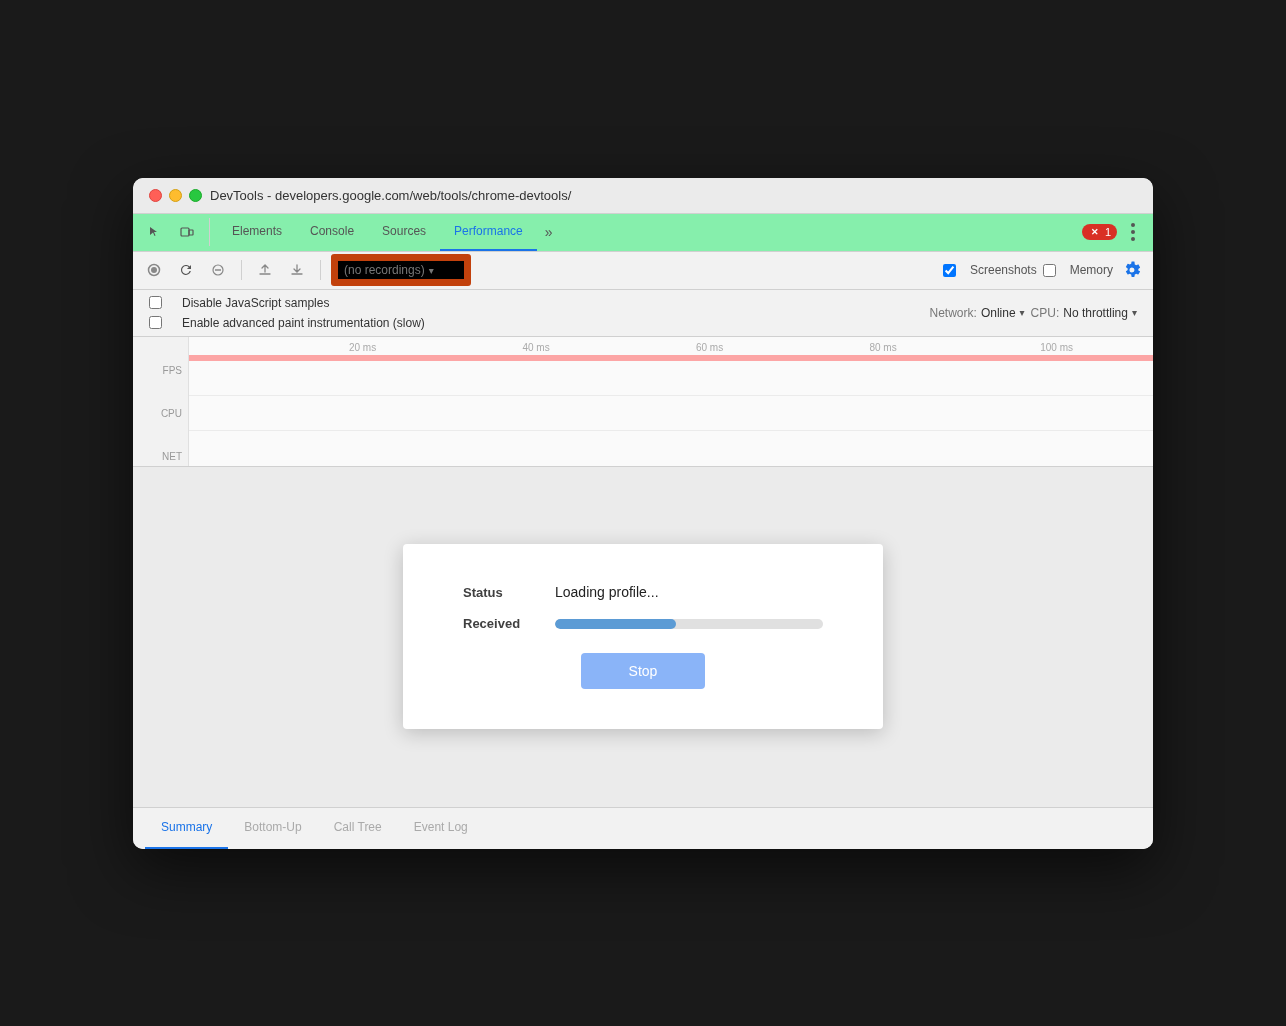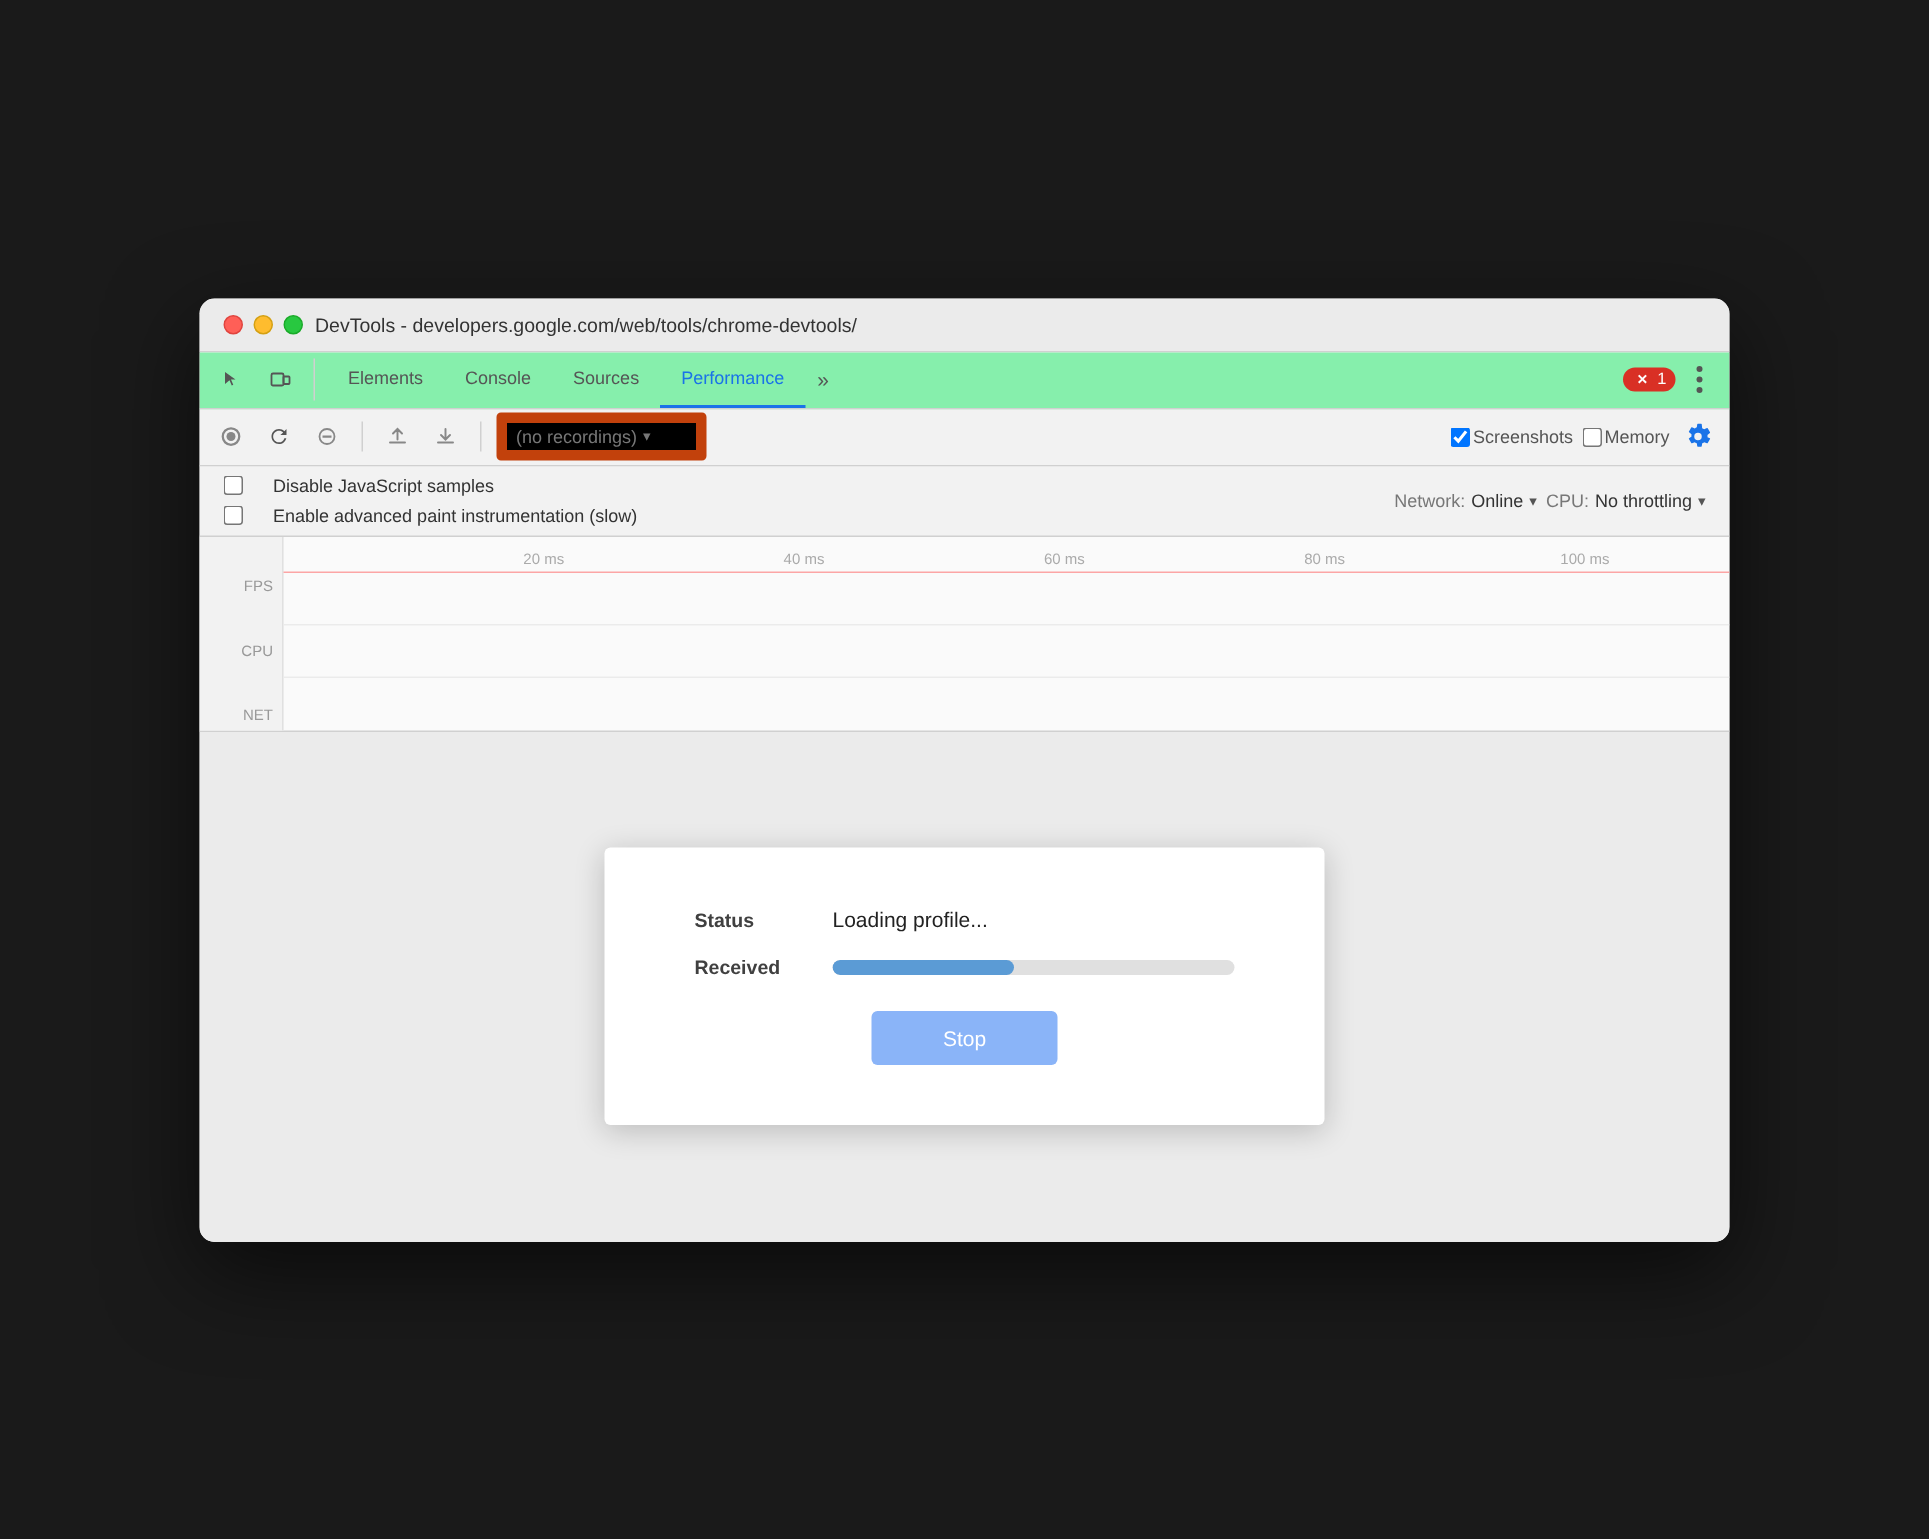--- a/index.html
+++ b/index.html
@@ -177,21 +177,21 @@
       color: #777;
       background: #000000;
       cursor: pointer;
       gap: 4px;
       min-width: 140px;
     }
     .select-arrow { font-size: 10px; color: #777; }
     .checkbox-group {
       display: flex;
       align-items: center;
-      gap: 2px;
+      gap: 14px;
       font-size: 12px;
       color: #555;
     }
     .checkbox-group input { cursor: pointer; }
     .toolbar-right {
       margin-left: auto;
       display: flex;
       align-items: center;
       gap: 6px;
     }
@@ -472,21 +472,21 @@
   </div>
 
   <div class="timeline-area">
     <div style="width: 56px; background: #f2f2f2; border-right: 1px solid #e0e0e0; display: flex; flex-direction: column; justify-content: space-between; padding: 28px 6px 4px 6px;">
       <span class="timeline-label" style="font-size:10px; color:#999; text-align:right;">FPS</span>
       <span class="timeline-label" style="font-size:10px; color:#999; text-align:right;">CPU</span>
       <span class="timeline-label" style="font-size:10px; color:#999; text-align:right;">NET</span>
     </div>
     <div style="flex:1; position: relative;">
 
-      <div style="height: 24px; border-bottom: 1px solid #fca5a5; position: relative; text-decoration: underline;">
+      <div style="height: 24px; border-bottom: 6px solid #fca5a5; position: relative; text-decoration: underline;">
         <span style="position:absolute; left:18%; bottom:2px; font-size:10px; color:#aaa; transform:translateX(-50%);">20 ms</span>
         <span style="position:absolute; left:36%; bottom:2px; font-size:10px; color:#aaa; transform:translateX(-50%);">40 ms</span>
         <span style="position:absolute; left:54%; bottom:2px; font-size:10px; color:#aaa; transform:translateX(-50%);">60 ms</span>
         <span style="position:absolute; left:72%; bottom:2px; font-size:10px; color:#aaa; transform:translateX(-50%);">80 ms</span>
         <span style="position:absolute; left:90%; bottom:2px; font-size:10px; color:#aaa; transform:translateX(-50%);">100 ms</span>
       </div>
 
       <div style="display:flex; flex-direction:column; height: calc(100% - 24px);">
         <div style="flex:1; border-bottom: 1px solid #ebebeb;"></div>
         <div style="flex:1; border-bottom: 1px solid #ebebeb;"></div>
@@ -504,14 +504,28 @@
       <div class="dialog-row">
         <span class="dialog-key">Received</span>
         <div class="progress-bar-container">
           <div class="progress-bar-fill" style="width: 45%;"></div>
         </div>
       </div>
       <button class="stop-button">Stop</button>
     </div>
   </div>
 
+  <div class="bottom-tabs">
+    <div class="bottom-tab active">
+      <span>Summary</span>
+    </div>
+    <div class="bottom-tab">
+      <span>Bottom-Up</span>
+    </div>
+    <div class="bottom-tab">
+      <span>Call Tree</span>
+    </div>
+    <div class="bottom-tab">
+      <span>Event Log</span>
+    </div>
+  </div>
 
 </div>
 
 </body></html>

